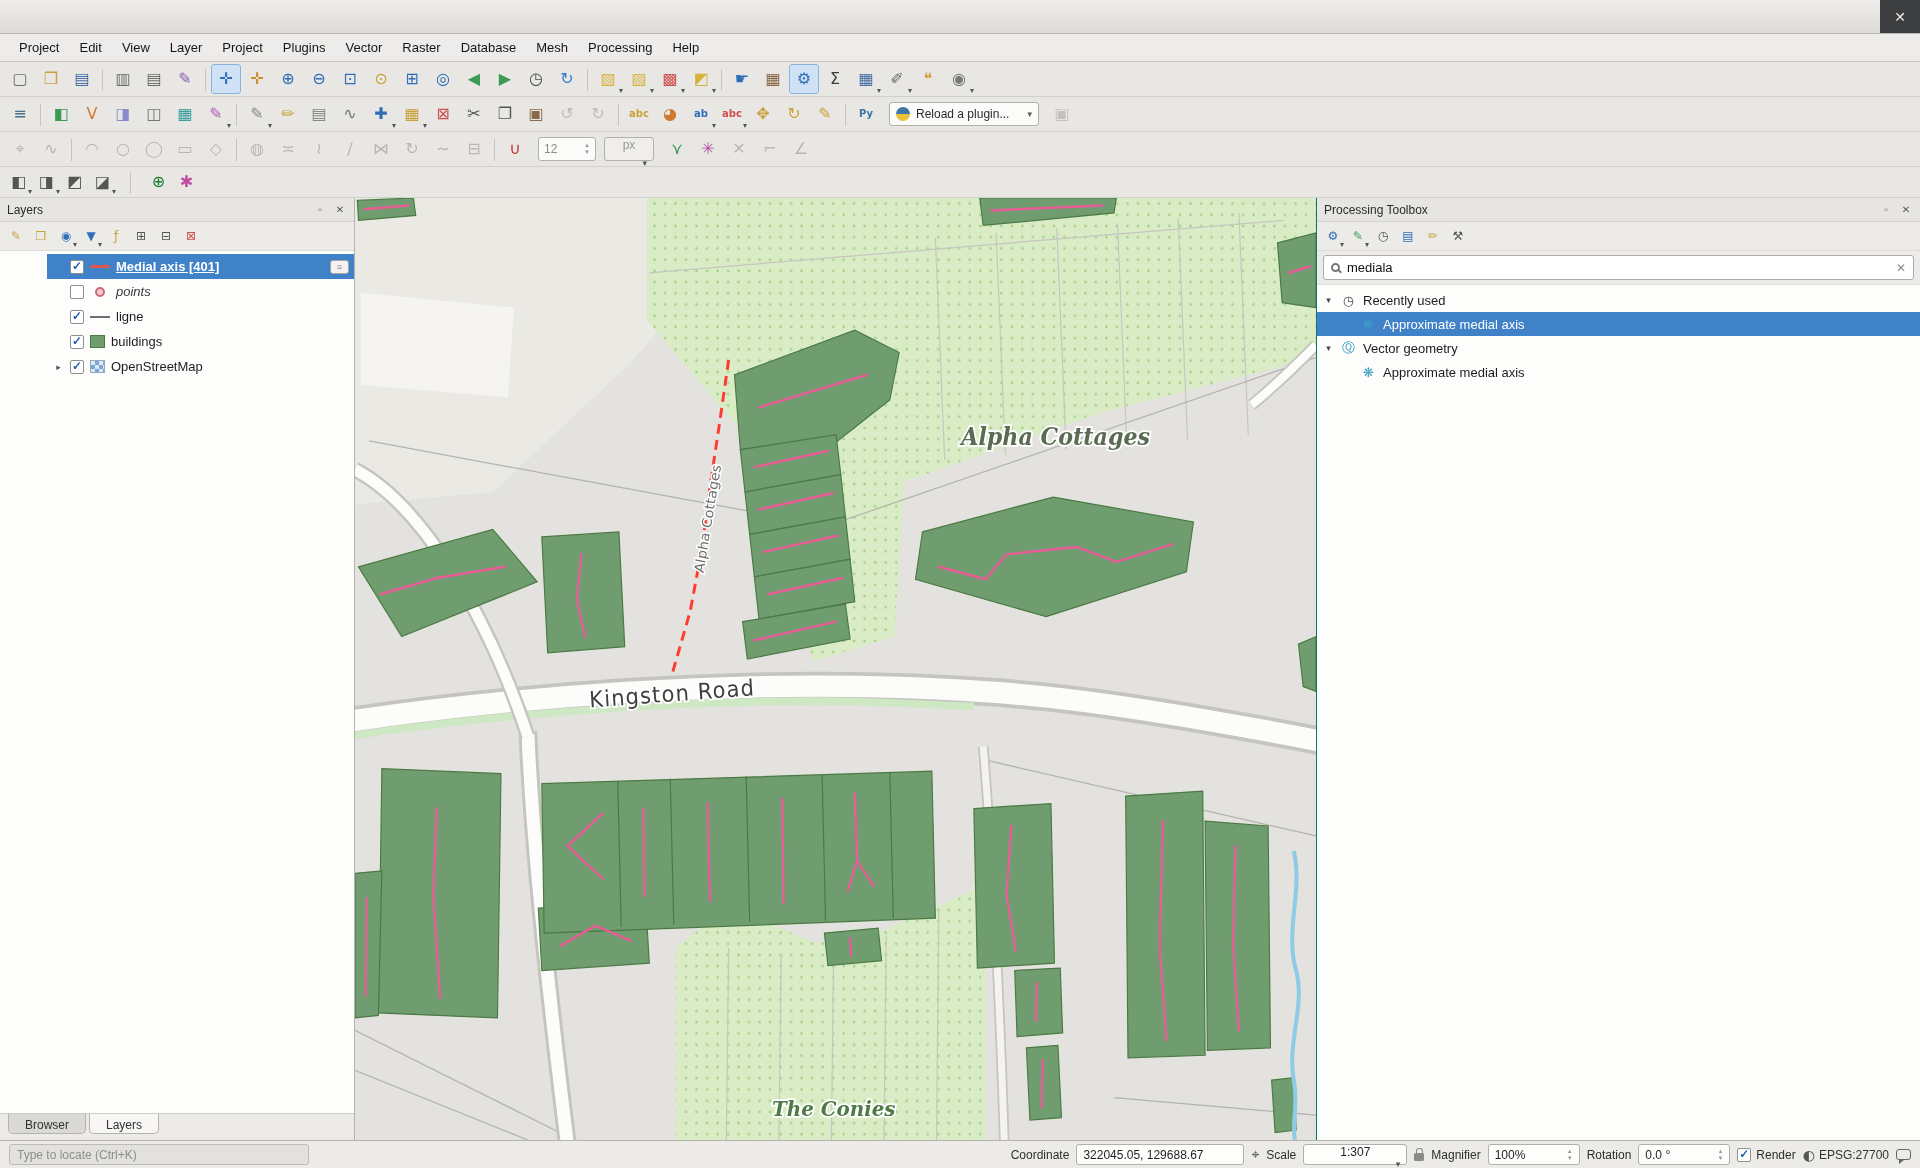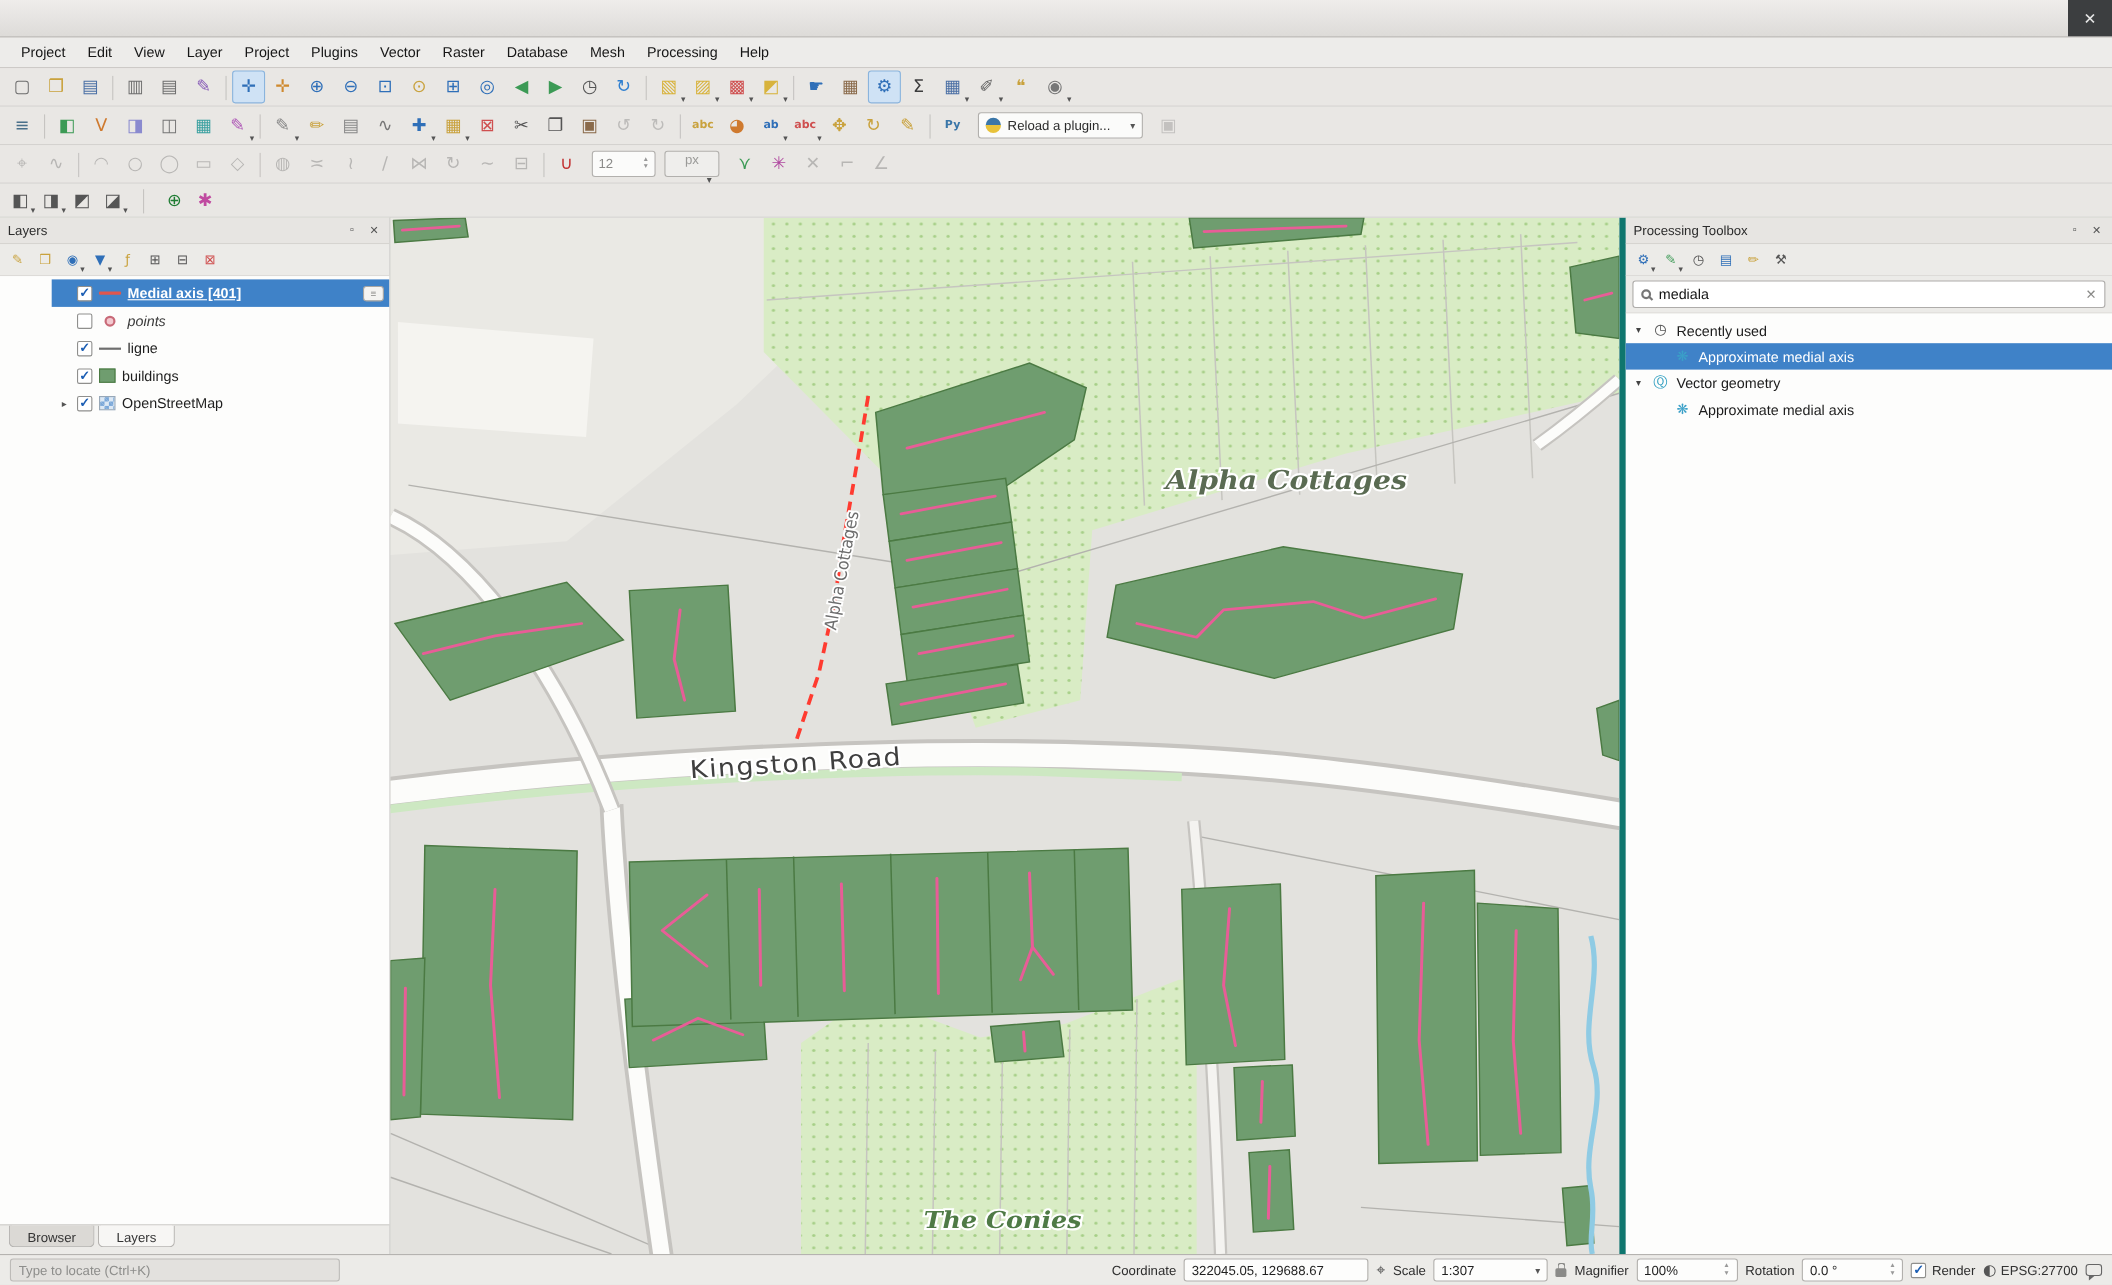--- a/index.html
+++ b/index.html
@@ -36,21 +36,21 @@
   .plugin-combo { width:150px; }
   .unit-combo { width:50px;flex-direction:column; }
   .spinbox { height:24px; width:58px; background:#fbfbfa; border:1px solid #b2b0ad; border-radius:3px; display:flex; align-items:center; padding:0 5px; font-size:12px; color:#8b8b89; }
   .spin-arrows { margin-left:auto; display:flex; flex-direction:column; font-size:6px; color:#999; line-height:1.1; }
   .tgap { width:8px; }
 
   
   .main { flex:1; display:flex; min-height:0; background:#e3e2de; }
 
   .left-panel { width:355px; flex:none; background:#efeeec; border-right:1px solid #b5b3b0; display:flex; flex-direction:column; }
-  .right-panel { width:448px; flex:none; background:#efeeec; border-left:6px solid #0f766e; display:flex; flex-direction:column; }
+  .right-panel { width:604px; flex:none; background:#efeeec; border-left:1px solid #0f766e; display:flex; flex-direction:column; }
 
   .panel-header { height:24px; flex:none; display:flex; align-items:center; padding:0 7px; font-size:12px; color:#2c2c2c; background:#e7e5e2; border-bottom:1px solid #d4d2cf; }
   .ph-buttons { margin-left:auto; display:flex; gap:6px; }
   .ph-btn { width:14px; height:14px; display:flex; align-items:center; justify-content:center; font-size:10px; color:#555; }
 
   .panel-toolbar { height:29px; flex:none; display:flex; align-items:center; padding:0 5px; gap:3px; background:#ecebe8; border-bottom:1px solid #dddbd8; }
   .ltbtn { width:22px; height:22px; display:flex; align-items:center; justify-content:center; font-family:"DejaVu Sans", sans-serif; font-size:12px; border-radius:2px; position:relative; }
   .ltbtn.has-arrow::after { bottom:-2px; }
 
   .layer-tree { flex:1; background:#fdfdfc; padding-top:3px; overflow:hidden;padding-left:47px; }
@@ -98,21 +98,21 @@
   .statusbar { height:28px; flex:none; background:#ecebe8; border-top:1px solid #b5b3b0; display:flex; align-items:center; padding:0 9px; gap:8px; font-size:12px; color:#333; }
   .locate-box { width:300px; height:21px; background:#e3e1de; border:1px solid #bdbbb8; border-radius:3px; display:flex; align-items:center; padding:0 7px; }
   .locate-box input { flex:1; border:none; outline:none; background:transparent; font-family:"Liberation Sans", sans-serif; font-size:12px; color:#555; }
   .locate-box input::placeholder { color:#8d8d8b; }
   .sb-right { margin-left:auto; display:flex; align-items:center; gap:7px; }
   .sb-label { color:#2e2e2e; }
   .sb-field { height:21px; background:#fdfdfc; border:1px solid #b2b0ad; border-radius:3px; display:flex; align-items:center; padding:0 6px; font-size:12px; color:#1f1f1f; }
   .sb-field .carrow { font-size:9px; color:#555; margin-left:10px; }
   .sb-field .spin-arrows { margin-left:9px; }
   .w-coord { width:168px; }
-  .w-scale { width:104px; }
+  .w-scale { width:104px;flex-direction:column; }
   .w-mag { width:92px; }
   .w-rot { width:92px; }
   .sb-icon { font-family:"DejaVu Sans", sans-serif; font-size:14px; color:#555; }
   .lock-icon { width:10px; height:8px; background:#8a8a88; border-radius:1.5px; position:relative; margin-top:5px; }
   .lock-icon::before { content:""; position:absolute; top:-5px; left:1.5px; width:5px; height:5px; border:1.5px solid #8a8a88; border-bottom:none; border-radius:3px 3px 0 0; }
   .render-wrap { display:flex; align-items:center; gap:5px; }
   .crs-wrap { display:flex; align-items:center; gap:4px; }
   .bubble-icon { width:15px; height:11px; border:1.5px solid #666; border-radius:3px; position:relative; }
   .bubble-icon::after { content:""; position:absolute; left:2px; bottom:-5px; width:0; height:0; border-top:4px solid #666; border-right:5px solid transparent; }
 </style>

